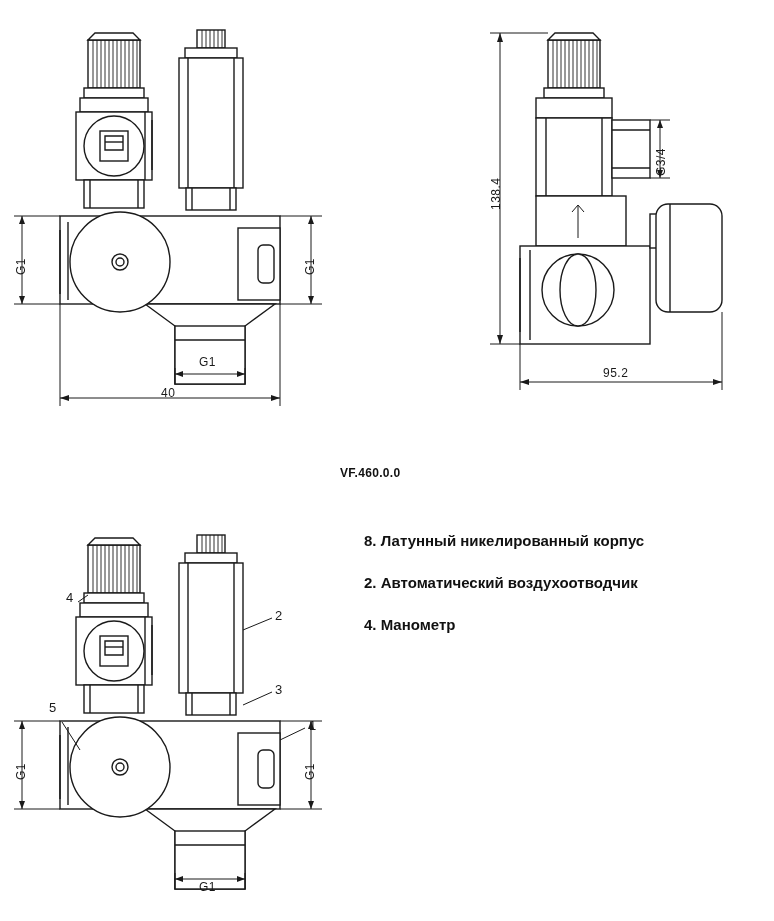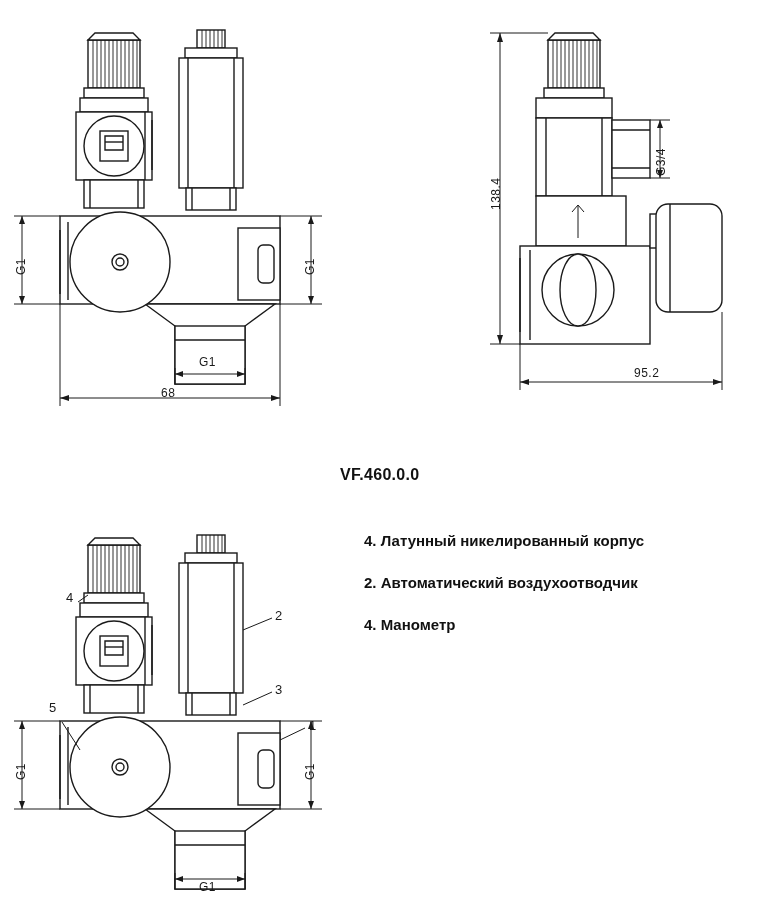--- a/index.html
+++ b/index.html
@@ -36,21 +36,21 @@
   .part-num {
     position: absolute;
     font-family: "Liberation Sans", sans-serif;
     font-size: 13px;
     color: #1a1a1a;
   }
   .model-code {
     position: absolute;
     left: 340px;
     top: 466px;
-    font-size: 16px;
+    font-size: 12px;
     font-weight: bold;
     letter-spacing: 0.3px;
     color: #111;
   }
   .legend {
     position: absolute;
     left: 364px;
     top: 532px;
     width: 400px;
   }
@@ -158,21 +158,21 @@
       <line x1="280" y1="304" x2="280" y2="406"></line>
       <line x1="60" y1="398" x2="280" y2="398"></line>
       <path d="M60 398 l9 -3 l0 6 Z" fill="#1a1a1a" stroke="none"></path>
       <path d="M280 398 l-9 -3 l0 6 Z" fill="#1a1a1a" stroke="none"></path>
     </g>
   </svg>
 
   <div class="dim-label vert" style="left:14px; top:275px;">G1</div>
   <div class="dim-label vert" style="left:303px; top:275px;">G1</div>
   <div class="dim-label" style="left:199px; top:355px;">G1</div>
-  <div class="dim-label" style="left:161px; top:386px;">68</div>
+  <div class="dim-label" style="left:161px; top:386px;">40</div>
 
   <svg style="position:absolute;left:460px;top:0;" width="314" height="420" viewBox="0 0 314 420">
     <g class="ln med">
 
       <rect class="fillw" x="88" y="40" width="52" height="48"></rect>
       <g class="hatch">
         <line x1="93" y1="40" x2="93" y2="88"></line>
           <line x1="97" y1="40" x2="97" y2="88"></line>
         <line x1="101" y1="40" x2="101" y2="88"></line>
           <line x1="105" y1="40" x2="105" y2="88"></line>
@@ -228,21 +228,21 @@
       <line x1="60" y1="344" x2="60" y2="390"></line>
       <line x1="262" y1="312" x2="262" y2="390"></line>
       <line x1="60" y1="382" x2="262" y2="382"></line>
       <path d="M60 382 l9 -3 l0 6 Z" fill="#1a1a1a" stroke="none"></path>
       <path d="M262 382 l-9 -3 l0 6 Z" fill="#1a1a1a" stroke="none"></path>
     </g>
   </svg>
 
   <div class="dim-label vert" style="left:489px; top:210px;">138.4</div>
   <div class="dim-label vert" style="left:654px; top:176px;">G3/4</div>
-  <div class="dim-label" style="left:603px; top:366px;margin-left:31px;">95.2</div>
+  <div class="dim-label" style="left:603px; top:366px;">95.2</div>
 
   <div class="model-code">VF.460.0.0</div>
 
   <svg style="position:absolute;left:0;top:500px;" width="340" height="421" viewBox="0 0 340 421">
     <g class="ln med">
       <rect class="fillw" x="88" y="45" width="52" height="48"></rect>
       <g class="hatch">
         <line x1="93" y1="45" x2="93" y2="93"></line>
           <line x1="97" y1="45" x2="97" y2="93"></line>
         <line x1="101" y1="45" x2="101" y2="93"></line>
@@ -333,18 +333,18 @@
   <div class="dim-label vert" style="left:303px; top:780px;">G1</div>
   <div class="dim-label" style="left:199px; top:880px;">G1</div>
 
   <div class="part-num" style="left:66px; top:590px;">4</div>
   <div class="part-num" style="left:275px; top:608px;">2</div>
   <div class="part-num" style="left:275px; top:682px;">3</div>
   <div class="part-num" style="left:309px; top:718px;">1</div>
   <div class="part-num" style="left:49px; top:700px;">5</div>
 
   <div class="legend">
-    <div class="legend-item">4. Латунный никелированный корпус</div>
+    <div class="legend-item">8. Латунный никелированный корпус</div>
     <div class="legend-item">2. Автоматический воздухоотводчик</div>
     <div class="legend-item">4. Манометр</div>
   </div>
 
 </div>
 
 </body></html>

